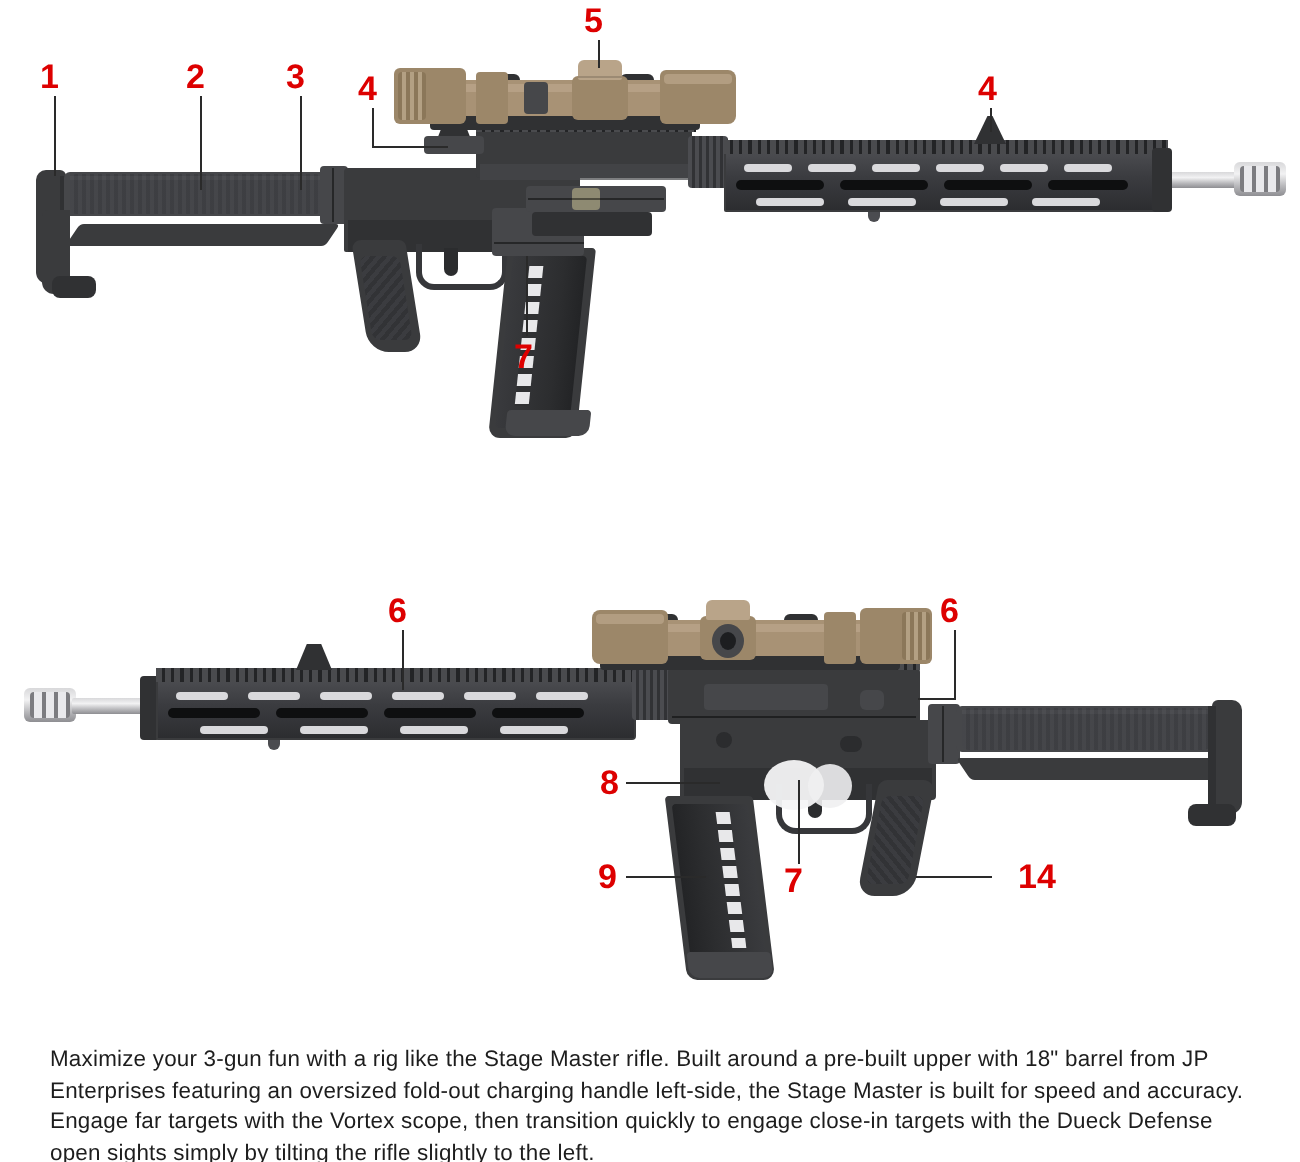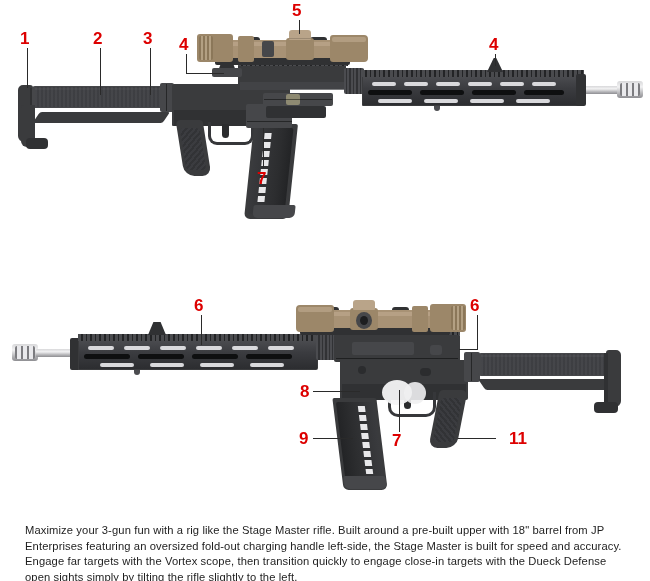--- a/index.html
+++ b/index.html
@@ -332,17 +332,17 @@
 
   <div class="lead v" style="left:399px;top:390px;height:42px;"></div>
 
   <div class="lead h" style="left:458px;top:438px;width:38px;"></div>
 
   <div class="callout" style="left:194px;top:297px;">6</div>
   <div class="callout" style="left:470px;top:297px;">6</div>
   <div class="callout" style="left:300px;top:383px;">8</div>
   <div class="callout" style="left:299px;top:430px;">9</div>
   <div class="callout" style="left:392px;top:432px;">7</div>
-  <div class="callout" style="left:509px;top:430px;">11</div>
+  <div class="callout" style="left:509px;top:430px;">14</div>
 
   <div id="caption">Maximize your 3-gun fun with a rig like the Stage Master rifle. Built around a pre-built upper with 18" barrel from JP Enterprises  featuring an oversized fold-out charging handle left-side, the Stage Master is built for speed and accuracy. Engage far targets with the Vortex scope, then transition quickly to engage close-in targets with the Dueck Defense open sights simply by tilting the rifle slightly to the left.</div>
 
 </div>
 
 </body></html>

